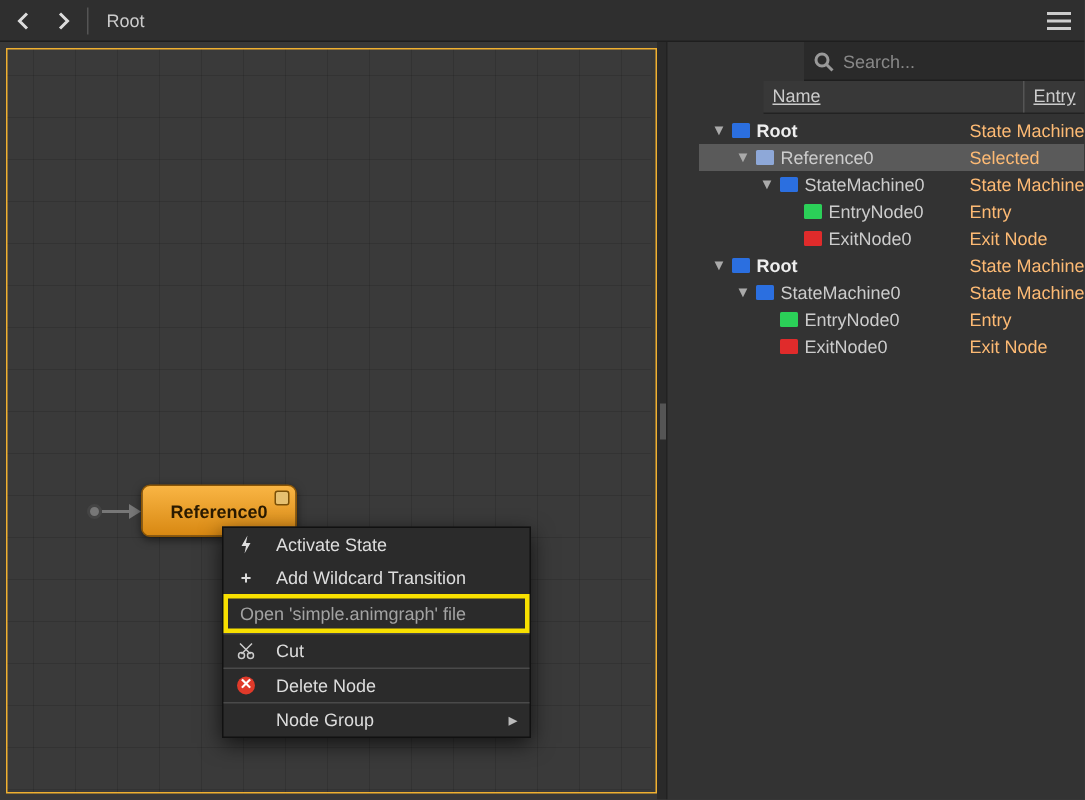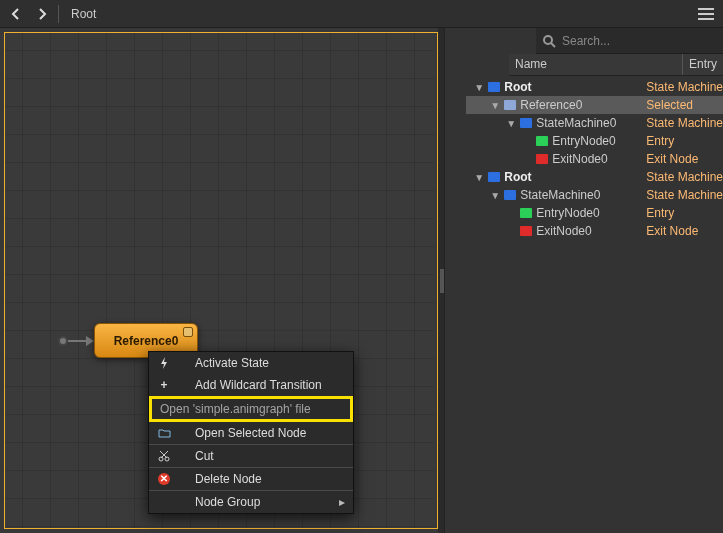--- a/index.html
+++ b/index.html
@@ -100,21 +100,21 @@
     background: #2b2b2b;
     border: 1px solid #111;
     box-shadow: 0 4px 14px rgba(0,0,0,0.7);
     z-index: 50;
   }
   .ctx-item {
     display: flex; align-items: center;
     height: 22px;
     padding: 0 8px;
     color: #ddd;
-    gap: 24px;
+    gap: 13px;
     cursor: pointer;
   }
   .ctx-item.highlight {
     border: 3px solid #f8e000;
     height: 26px;
     margin: 0;
     color: #a3a3a3;
   }
   .ctx-icon { width:14px; height:14px; display:flex; align-items:center; justify-content:center; font-size:12px; }
   .ctx-sep { height:1px; background:#4a4a4a; margin: 0; }
@@ -144,20 +144,21 @@
     color: #ccc;
     font-size: 12px;
     outline: none;
   }
   .search input::placeholder { color:#888; }
   .columns {
     display: flex;
     background: #383838;
     border-bottom: 1px solid #222;
     height: 22px;
+    text-decoration: underline;
   }
   .col-name { width: 174px; padding: 3px 6px; border-right:1px solid #555; }
   .col-type { flex:1; padding: 3px 6px; }
   .tree { flex:1; overflow:auto; padding-top:2px; }
   .trow { display:flex; height:18px; align-items:center; }
   .trow.selected { background:#5a5a5a; }
   .tname { width:174px; display:flex; align-items:center; gap:4px; overflow:hidden; white-space:nowrap; }
   .ttype { flex:1; color:#fdba74; padding-left:6px; white-space:nowrap; }
   .disclose { width:10px; text-align:center; color:#aaa; font-size:10px; }
   .swatch { width:12px; height:10px; border-radius:1px; flex-shrink:0; }
@@ -217,28 +218,20 @@
         </span>
         <span>Activate State</span>
       </div>
       <div class="ctx-item">
         <span class="ctx-icon" style="color:#ddd;font-weight:bold;">+</span>
         <span>Add Wildcard Transition</span>
       </div>
       <div class="ctx-item highlight">
         <span>Open 'simple.animgraph' file</span>
       </div>
-      <div class="ctx-item">
-        <span class="ctx-icon">
-          <svg width="13" height="12" viewBox="0 0 13 12">
-              <path d="M1 3 H5 L6 4 H12 V10 H1 Z" fill="none" stroke="#7fb8e0" stroke-width="1"></path>
-            </svg>
-        </span>
-        <span>Open Selected Node</span>
-      </div>
       <div class="ctx-sep"></div>
       <div class="ctx-item">
         <span class="ctx-icon">
           <svg width="12" height="12" viewBox="0 0 12 12">
               <circle cx="3" cy="9" r="2" fill="none" stroke="#ccc"></circle>
               <circle cx="9" cy="9" r="2" fill="none" stroke="#ccc"></circle>
               <path d="M3 8 L10 1 M9 8 L2 1" stroke="#ccc"></path>
             </svg>
         </span>
         <span>Cut</span>

